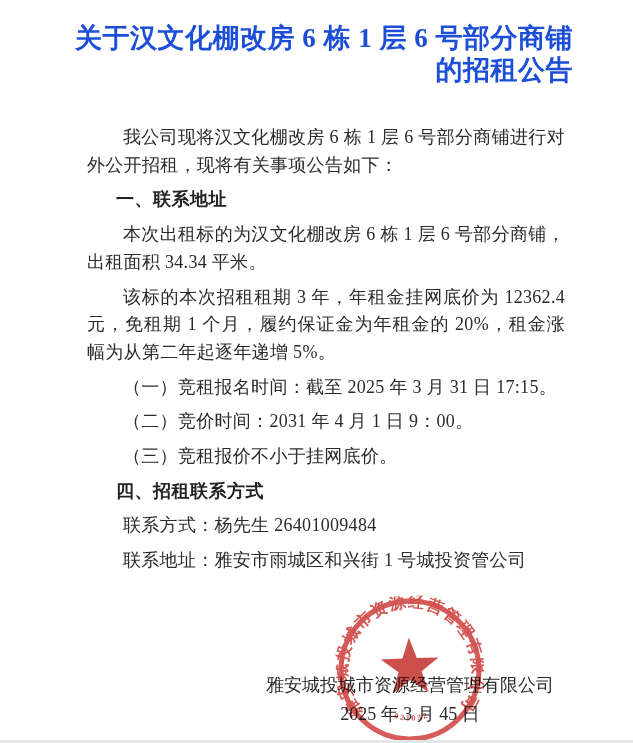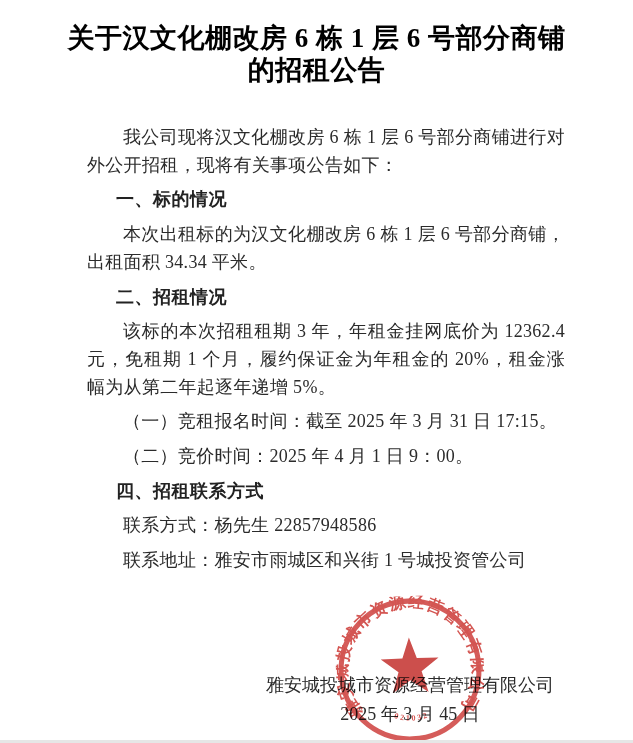--- a/index.html
+++ b/index.html
@@ -11,26 +11,26 @@
     overflow: hidden;
     font-family: "Liberation Serif", "DejaVu Serif", serif;
     color: #2b2b2b;
   }
   .doc-title {
     position: absolute;
     top: 22px;
     left: 60px;
     right: 60px;
     margin: 0;
-    text-align: center;
+    text-align: right;
     font-size: 27px;
     font-weight: 700;
     line-height: 32px;
     letter-spacing: 0.5px;
-    color: #000000;
+    color: #1d4ed8;
     font-family: "Liberation Serif", "DejaVu Serif", serif;
   }
   .doc-body {
     position: absolute;
     top: 117px;
     left: 80px;
     width: 492px;
     font-size: 18px;
     line-height: 27.7px;
     text-align: justify;
@@ -84,28 +84,28 @@
 </style>
 </head>
 <body>
 
 <div class="page">
 
   <h1 class="doc-title">关于汉文化棚改房 6 栋 1 层 6 号部分商铺的招租公告</h1>
 
   <div class="doc-body">
     <p class="para">我公司现将汉文化棚改房 6 栋 1 层 6 号部分商铺进行对外公开招租，现将有关事项公告如下：</p>
-    <p class="heading">一、标的情况</p>
+    <p class="heading">一、联系地址</p>
     <p class="para">本次出租标的为汉文化棚改房 6 栋 1 层 6 号部分商铺，出租面积 34.34 平米。</p>
-    <p class="heading">二、招租情况</p>
     <p class="para">该标的本次招租租期 3 年，年租金挂网底价为 12362.4 元，免租期 1 个月，履约保证金为年租金的 20%，租金涨幅为从第二年起逐年递增 5%。</p>
     <p class="para">（一）竞租报名时间：截至 2025 年 3 月 31 日 17:15。</p>
-    <p class="para">（二）竞价时间：2025 年 4 月 1 日 9：00。</p>
+    <p class="para">（二）竞价时间：2031 年 4 月 1 日 9：00。</p>
+    <p class="para">（三）竞租报价不小于挂网底价。</p>
     <p class="heading">四、招租联系方式</p>
-    <p class="para">联系方式：杨先生 22857948586</p>
+    <p class="para">联系方式：杨先生 26401009484</p>
     <p class="para">联系地址：雅安市雨城区和兴街 1 号城投资管公司</p>
   </div>
 
   <div class="signature-block">
     <p class="signature-company">雅安城投城市资源经营管理有限公司</p>
     <p class="signature-date">2025 年 3 月 45 日</p>
   </div>
 
   <svg class="seal" viewBox="0 0 146 146" aria-hidden="true">
     <circle cx="73" cy="73" r="68" fill="none" stroke-width="5" stroke="#cf4341"></circle>

